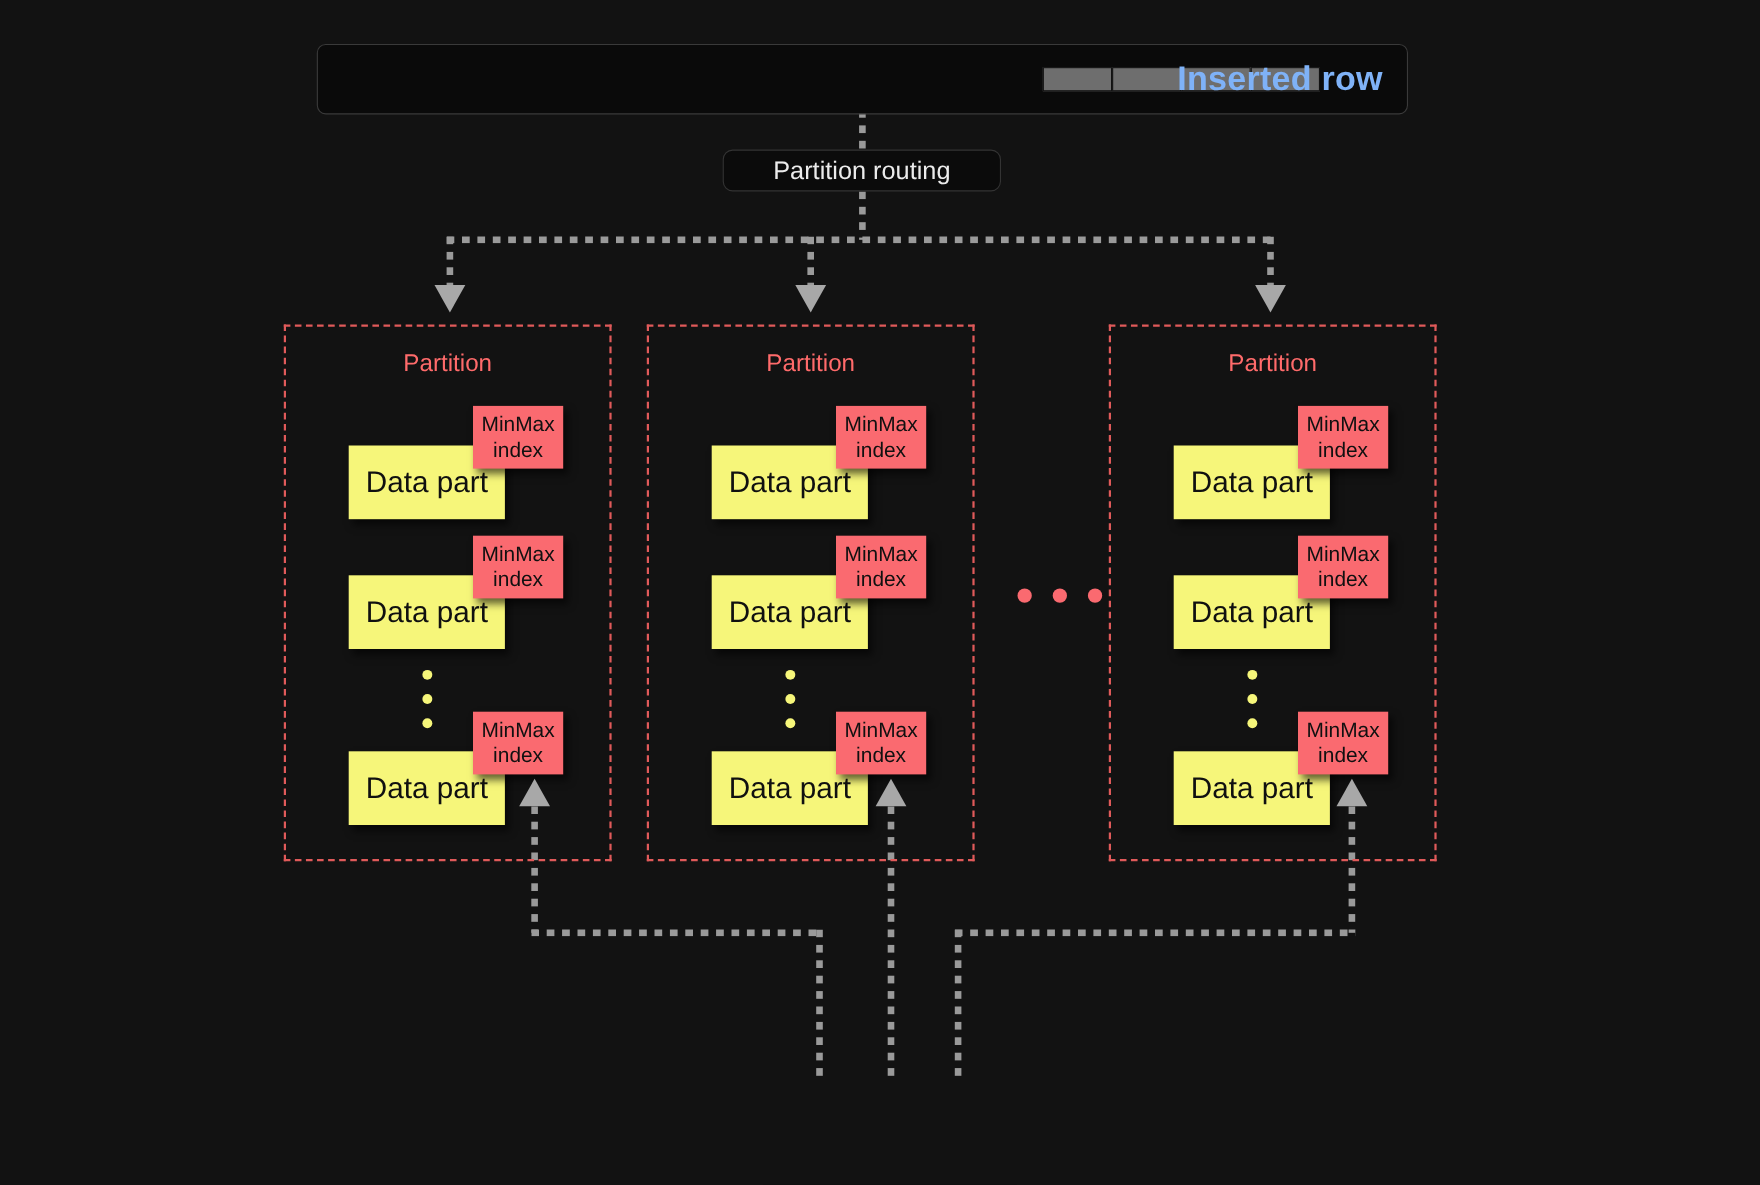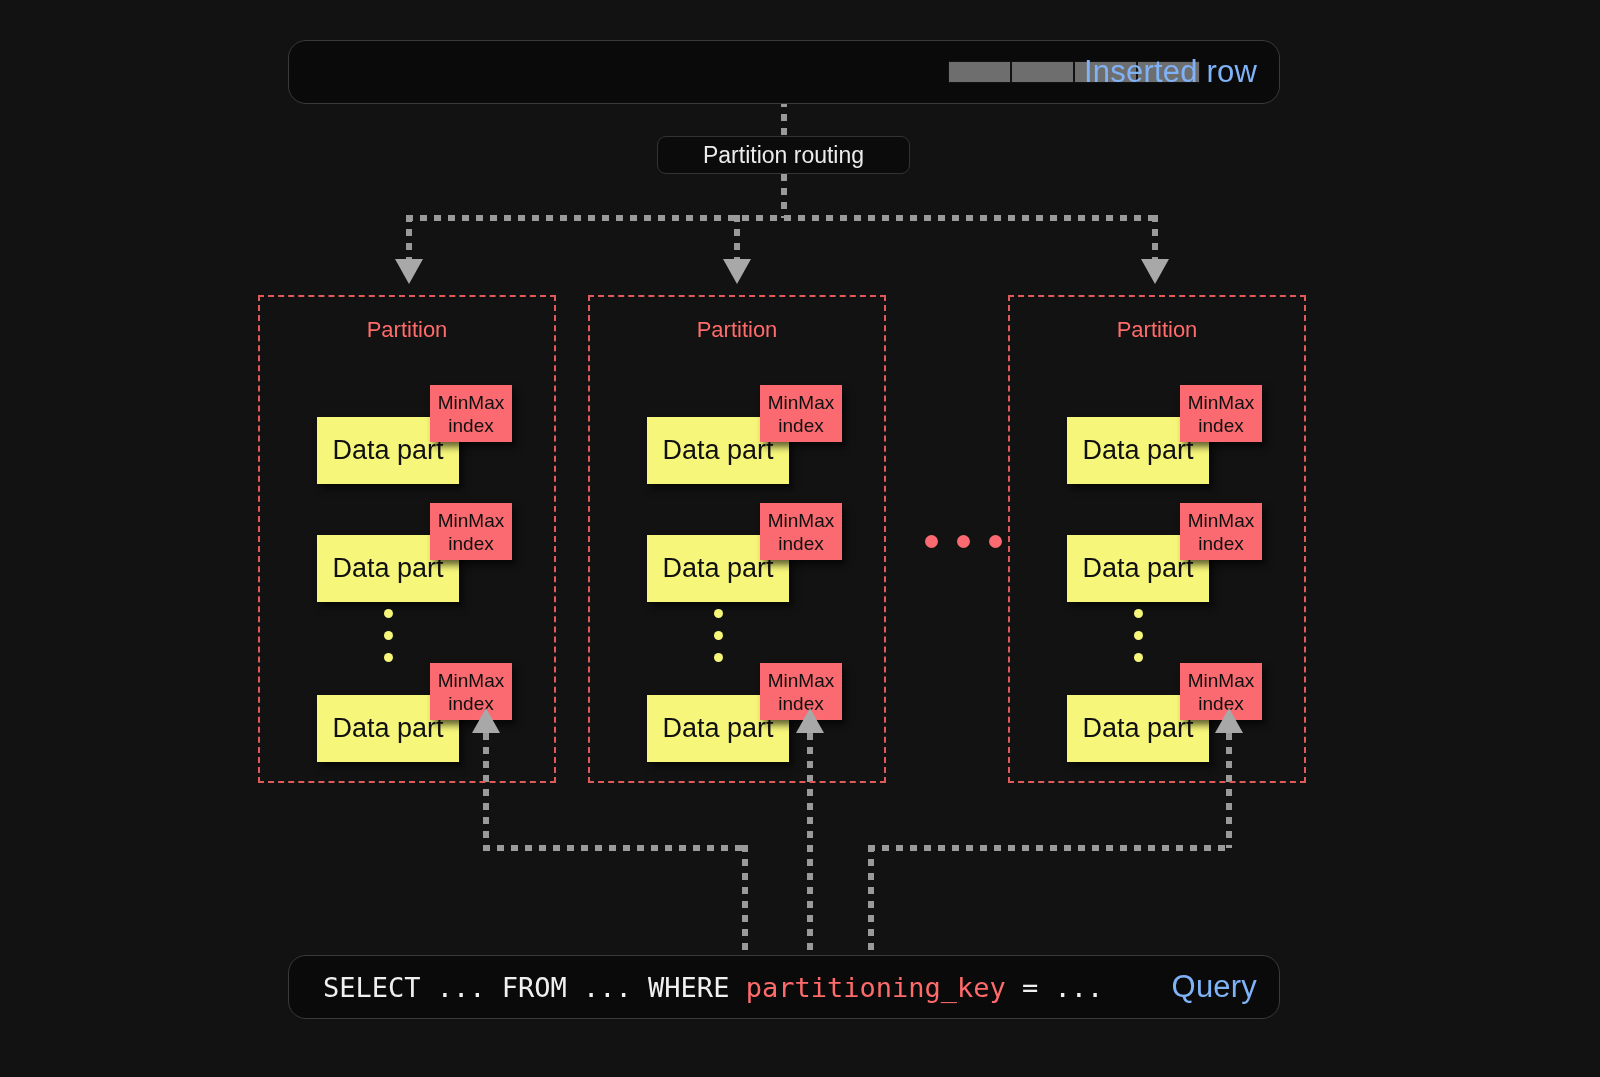--- a/index.html
+++ b/index.html
@@ -18,23 +18,24 @@
     height: 1077px;
     background: #121212;
     overflow: hidden;
   }
 
   
   .darkbar {
     position: absolute;
     background: #0a0a0a;
     border: 1px solid #3a3a3a;
-    border-radius: 18px;
+    border-radius: 8px;
     box-sizing: border-box;
     z-index: 6;
+    font-weight: bold;
   }
   .darkbar-label {
     position: absolute;
     right: 22px;
     top: 50%;
     transform: translateY(-50%);
     color: #7fb2f7;
     font-size: 31px;
     letter-spacing: .2px;
     white-space: nowrap;
@@ -99,36 +100,36 @@
     text-align: center;
     color: #ff6b6b;
     font-size: 22px;
   }
 
   
   .part-group { position: absolute; }
   .data-part {
     position: absolute;
     left: 0;
-    top: 48px;
+    top: 36px;
     width: 142px;
     height: 67px;
     background: #f6f67a;
     color: #101010;
     font-size: 27px;
     display: flex;
     align-items: center;
     justify-content: center;
     box-shadow: 4px 5px 7px rgba(0,0,0,.60);
     z-index: 3;
   }
   .minmax {
     position: absolute;
     left: 113px;
-    top: 16px;
+    top: 0;
     width: 82px;
     height: 57px;
     background: #fa6a70;
     color: #101010;
     font-size: 19px;
     line-height: 23px;
     text-align: center;
     display: flex;
     align-items: center;
     justify-content: center;
@@ -307,18 +308,14 @@
 
   <div class="arrow-up" style="left:796px; top:708px;"></div>
   <div class="dline-v" style="left:807px; top:733px; height:247px;"></div>
 
   <div class="arrow-up" style="left:1215px; top:708px;"></div>
   <div class="dline-v" style="left:1226px; top:733px; height:115px;"></div>
   <div class="dline-h" style="left:868px; top:845px; width:364px;"></div>
   <div class="dline-v" style="left:868px; top:845px; height:135px;"></div>
 
 
-  <div class="darkbar" style="left:288px; top:955px; width:992px; height:64px;">
-    <div class="sql"><span>SELECT ... FROM ... WHERE </span><span class="key">partitioning_key</span><span> = ...</span></div>
-    <div class="darkbar-label">Query</div>
-  </div>
 
 </div>
 
 </body></html>

